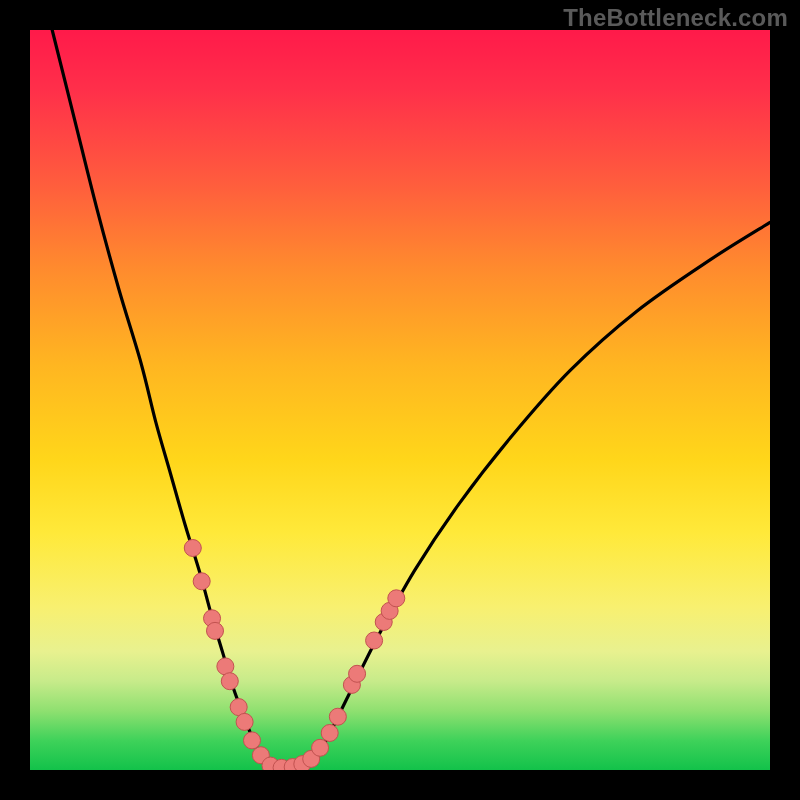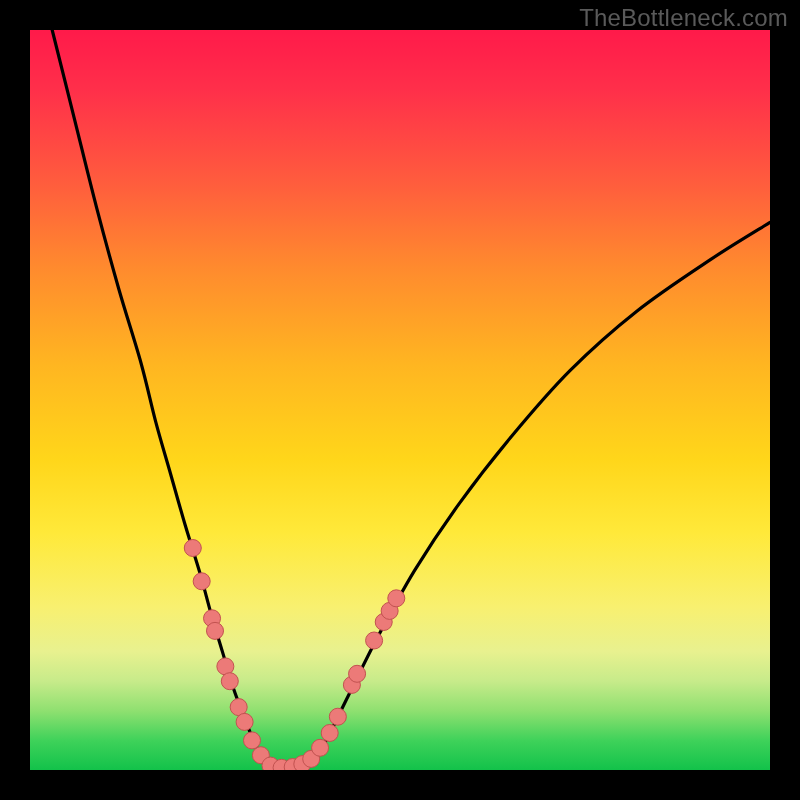--- a/index.html
+++ b/index.html
@@ -40,21 +40,21 @@
       #3fd25a 96%,
       #12c24a 100%
     );
   }
   .watermark {
     position: absolute;
     top: 4px;
     right: 12px;
     color: #5a5a5a;
     font-size: 24px;
-    font-weight: 400;
+    font-weight: 700;
     letter-spacing: 0.2px;
     user-select: none;
   }
   svg.overlay {
     position: absolute;
     left: 0;
     top: 0;
     width: 740px;
     height: 740px;
   }

